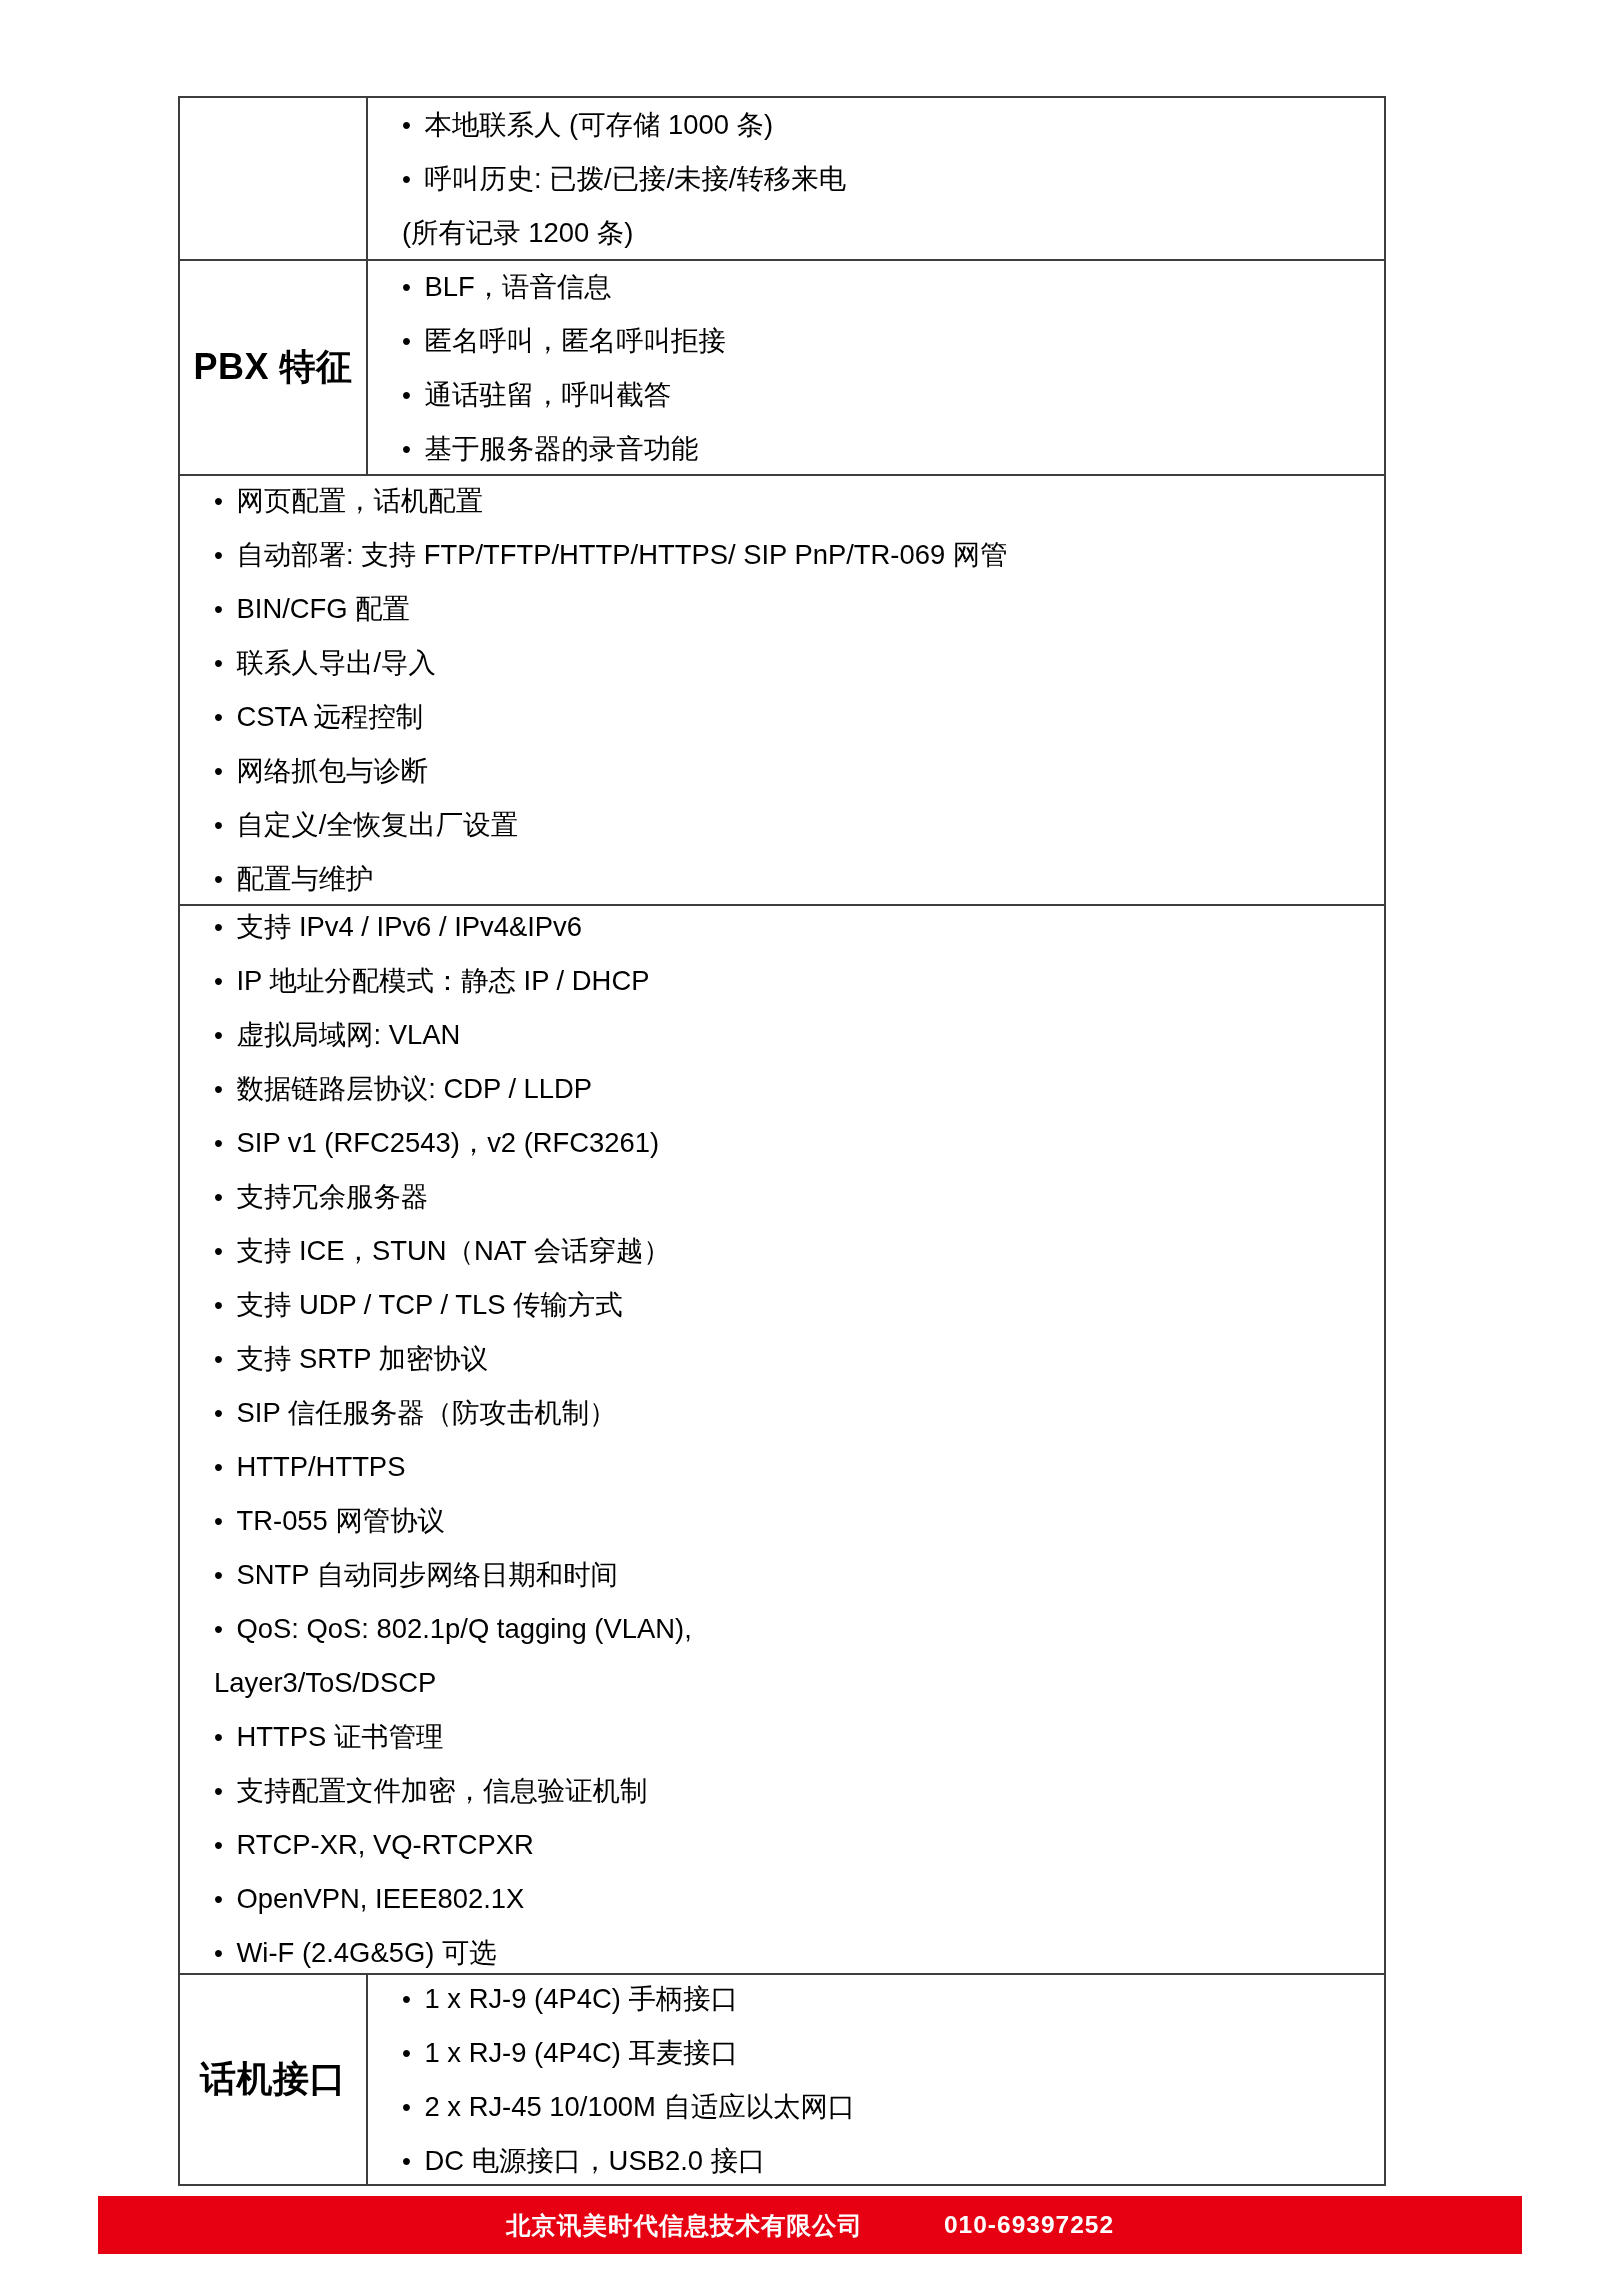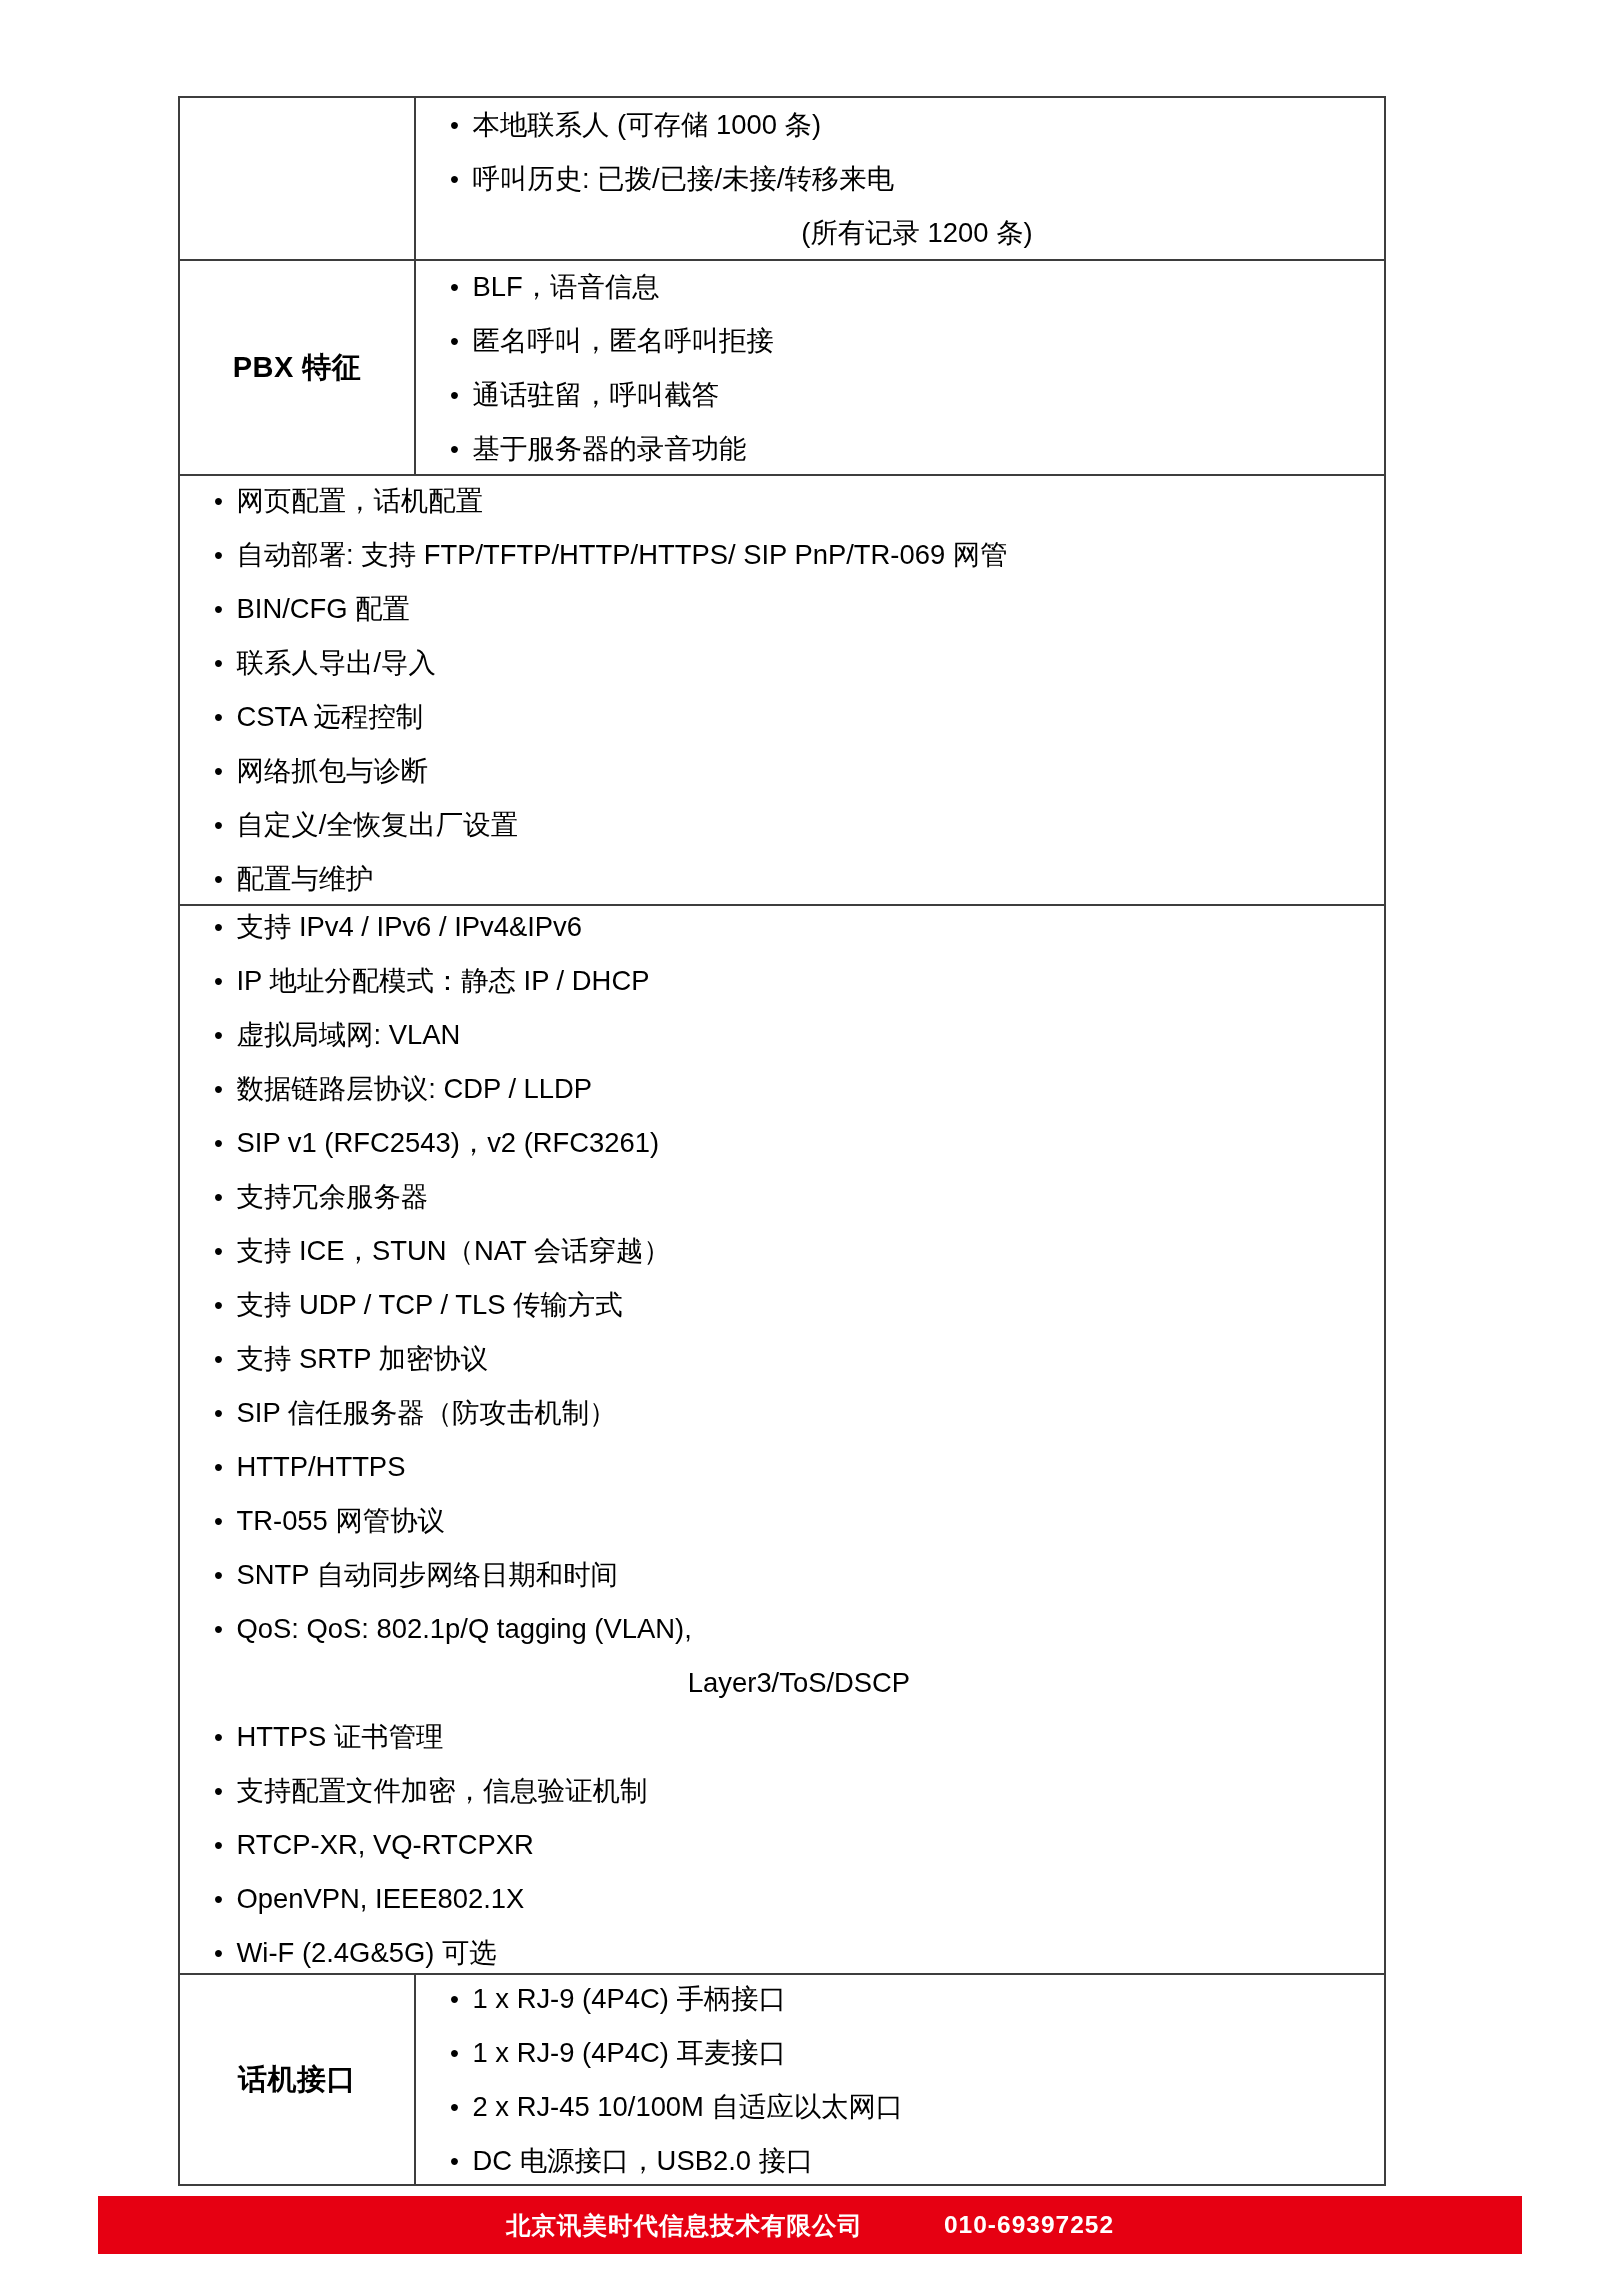--- a/index.html
+++ b/index.html
@@ -8,32 +8,32 @@
     font-family:"Liberation Sans","DejaVu Sans",sans-serif;color:#000;
     overflow:hidden;
   }
   .spec-table{
     position:absolute;left:178px;top:96px;width:1208px;
     border:2px solid #3d3d3d;box-sizing:border-box;background:#fff;
   }
   .row{display:flex;box-sizing:border-box;}
   .row + .row{border-top:2px solid #3d3d3d;}
   .label-cell{
-    width:236px;flex:none;box-sizing:border-box;
+    width:188px;flex:none;box-sizing:border-box;
     border-right:2px solid #3d3d3d;
     display:flex;align-items:center;justify-content:center;
-    font-weight:bold;font-size:29px;letter-spacing:0.5px;
+    font-weight:bold;font-size:36px;letter-spacing:0.5px;
   }
   .value-cell{
     flex:1;min-width:0;display:flex;flex-direction:column;justify-content:center;
     padding-left:34px;font-size:27.4px;line-height:54px;white-space:nowrap;overflow:hidden;
   }
   .line{display:flex;align-items:baseline;}
   .dot{width:22.5px;flex:none;font-size:25.5px;}
-  .cont{padding-left:0;justify-content:center;}
+  .cont{padding-left:0;}
   .footer-bar{
     position:absolute;left:98px;top:2196px;width:1424px;height:58px;
     display:flex;align-items:center;justify-content:center;
     color:#ffffff;font-size:24.5px;font-weight:bold;letter-spacing:1px;gap:44px;
   }
   .footer-company{margin-right:37px;}
 </style>
 </head>
 <body>
 

